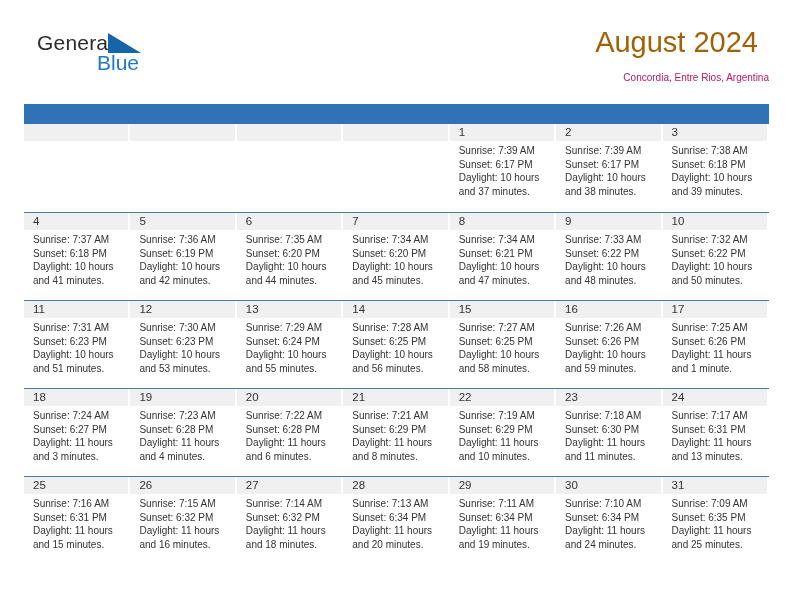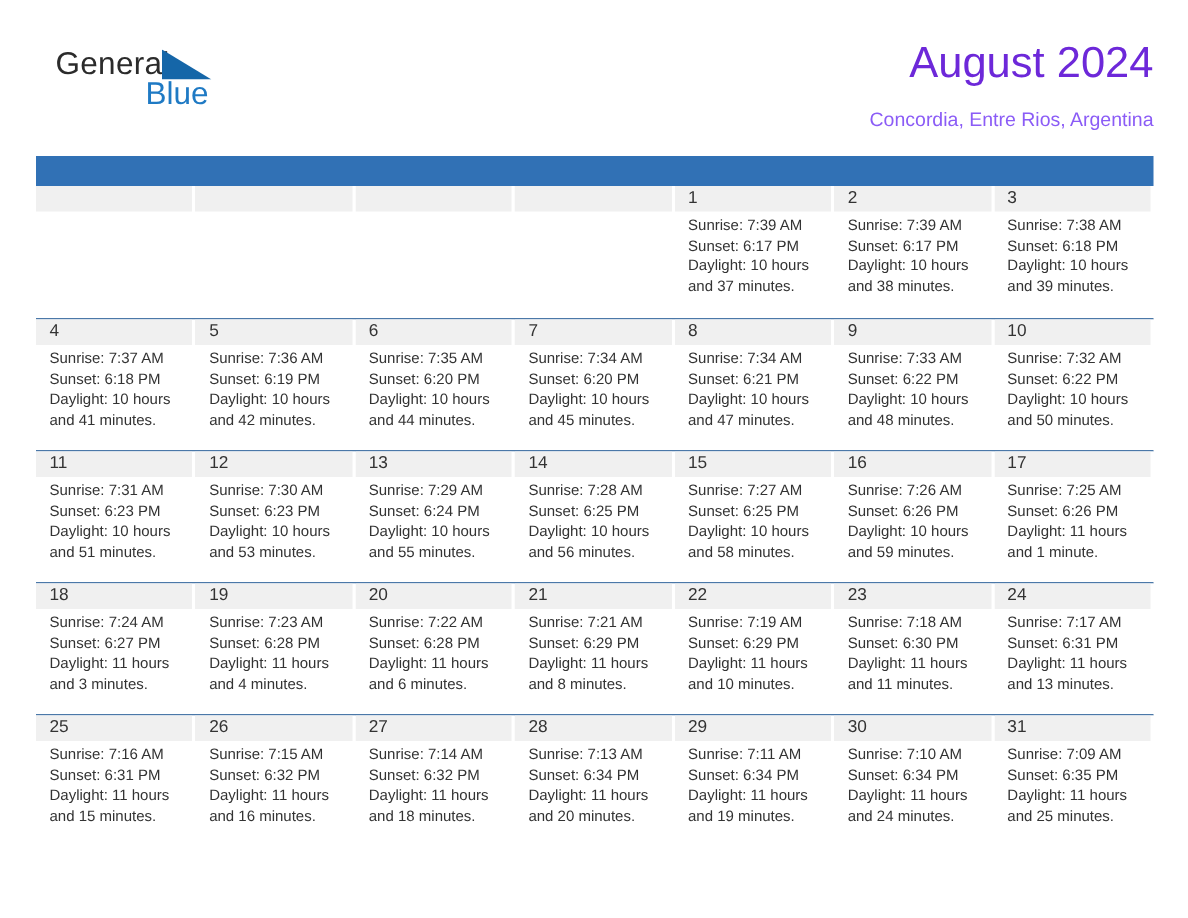--- a/index.html
+++ b/index.html
@@ -60,34 +60,34 @@
     left: 60px;
     top: 20px;
     font-size: 21px;
     color: #1f7ac4;
     line-height: 1;
     text-align: center;
   }
 
   .title {
     position: absolute;
-    right: 0;
+    right: 11px;
     top: 0;
     font-size: 29px;
-    color: #6d28d9;
+    color: #a16207;
     text-align: right;
     line-height: 1.15;
     white-space: nowrap;
   }
   .subtitle {
     position: absolute;
     right: 0;
     top: 46px;
-    font-size: 13px;
-    color: #8b5cf6;
+    font-size: 10px;
+    color: #be185d;
     text-align: right;
     white-space: nowrap;
     margin-left: 28px;
   }
 
   
   .calendar {
     position: absolute;
     left: 24px;
     top: 104px;

